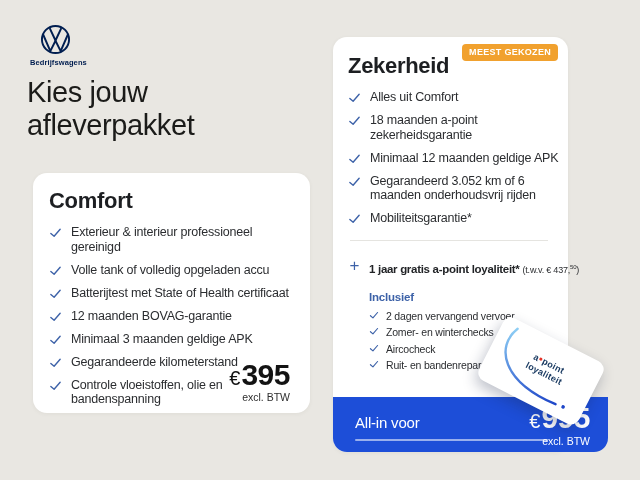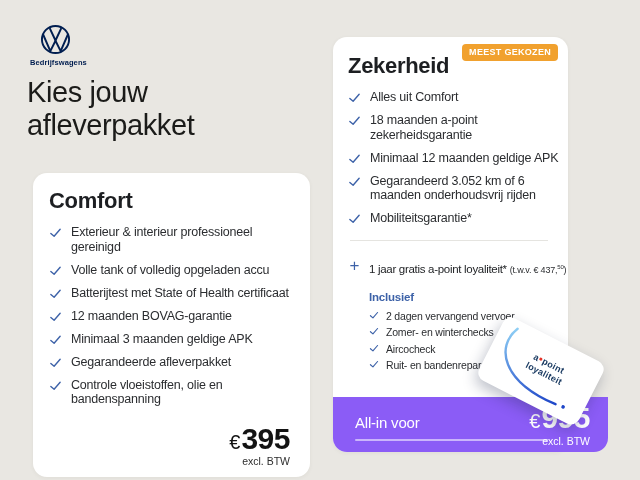--- a/index.html
+++ b/index.html
@@ -20,21 +20,21 @@
   .heading{
     position:absolute;left:27px;top:76px;
     font-size:29px;line-height:33px;font-weight:400;
     color:#1b1b19;letter-spacing:-.4px;
   }
   
   .card{
     position:absolute;background:#ffffff;border-radius:14px;
     box-shadow:0 1px 4px rgba(60,60,55,.06);
   }
-  .comfort-card{left:33px;top:173px;width:277px;height:304px;}
+  .comfort-card{left:33px;top:173px;width:277px;height:240px;}
   .zeker-card{left:333px;top:37px;width:235px;height:415px;}
   .card-title{
     font-size:22px;font-weight:600;color:#1d1f22;letter-spacing:-.3px;
     margin:0;
   }
   .comfort-inner{padding:15px 8px 0 16px;}
   .zeker-inner{padding:16px 8px 0 15px;}
   .comfort-inner .card-title{margin-bottom:11px;}
   .zeker-inner .card-title{margin-bottom:11px;}
   
@@ -57,21 +57,21 @@
   
   .badge{
     position:absolute;top:7px;right:10px;
     background:#f1a12e;color:#ffffff;
     font-size:9px;font-weight:700;letter-spacing:.3px;
     padding:4px 7px;border-radius:4px;line-height:9px;
   }
   .divider{border:none;border-top:1px solid #e5e4e0;margin:14px 12px 18px 2px;}
   .loyalty-head{display:flex;align-items:flex-start;gap:8px;white-space:nowrap;}
   .plus-icon{color:#3d62a8;font-size:17px;line-height:14px;width:13px;flex:0 0 13px;text-align:center;font-weight:500;}
-  .loyalty-title{font-size:11.5px;font-weight:400;letter-spacing:-.3px;color:#222427;}
+  .loyalty-title{font-size:11.5px;font-weight:700;letter-spacing:-.3px;color:#222427;}
   .loyalty-value{font-size:9px;color:#2b2d30;letter-spacing:-.2px;margin-left:3px;}
   .loyalty-value sup{font-size:6px;}
   .inclusief{
     margin:14px 0 7px 21px;
     color:#3d62a8;font-weight:600;font-size:11.5px;letter-spacing:-.2px;
   }
   ul.sub-features{list-style:none;margin:0 0 0 21px;padding:0;}
   ul.sub-features li{
     display:flex;align-items:flex-start;gap:7px;
     font-size:10.5px;line-height:12px;font-weight:500;letter-spacing:-.2px;
@@ -92,21 +92,21 @@
     line-height:10.5px;text-align:center;
   }
   .red-dot{
     display:inline-block;width:2.5px;height:2.5px;border-radius:50%;
     background:#e63329;vertical-align:middle;margin:0 1px 2px 1px;
   }
   .arc-svg{position:absolute;left:0;top:0;}
   
   .z-footer{
     position:absolute;left:0;bottom:0;width:275px;height:55px;
-    background:#8b5cf6;border-radius:0 0 14px 14px;color:#ffffff;z-index:1;
+    background:#1d4ed8;border-radius:0 0 14px 14px;color:#ffffff;z-index:1;
   }
   .footer-label{position:absolute;left:22px;top:17px;font-size:15px;font-weight:500;letter-spacing:-.2px;}
   .footer-line{position:absolute;left:22px;top:42px;width:193px;height:2px;background:rgba(255,255,255,.55);border-radius:1px;}
   .footer-price{position:absolute;right:18px;top:6px;display:flex;align-items:baseline;color:#ffffff;}
   .footer-price .price-euro{font-size:20px;font-weight:500;}
   .footer-price .price-num{font-size:30px;font-weight:600;}
   .footer-note{position:absolute;right:18px;top:38px;font-size:10.5px;}
   
   .disclaimer{position:absolute;right:31px;top:457px;font-size:8.5px;color:#7b7a74;margin-top:36px;}
 </style>
@@ -156,21 +156,21 @@
       <li>
           <svg class="chk" viewBox="0 0 14 14" fill="none">
             <path d="M2 8 L5.5 11 L12 3.5" stroke="#3d62a8" stroke-width="1.5" stroke-linecap="round" stroke-linejoin="round"></path>
           </svg>
           <span>Minimaal 3 maanden geldige APK</span>
         </li>
       <li>
           <svg class="chk" viewBox="0 0 14 14" fill="none">
             <path d="M2 8 L5.5 11 L12 3.5" stroke="#3d62a8" stroke-width="1.5" stroke-linecap="round" stroke-linejoin="round"></path>
           </svg>
-          <span>Gegarandeerde afleverpakket</span>
+          <span>Gegarandeerde kilometerstand</span>
         </li>
       <li>
           <svg class="chk" viewBox="0 0 14 14" fill="none">
             <path d="M2 8 L5.5 11 L12 3.5" stroke="#3d62a8" stroke-width="1.5" stroke-linecap="round" stroke-linejoin="round"></path>
           </svg>
           <span>Controle vloeistoffen, olie en bandenspanning</span>
         </li>
     </ul>
   </div>
   <div class="price">

